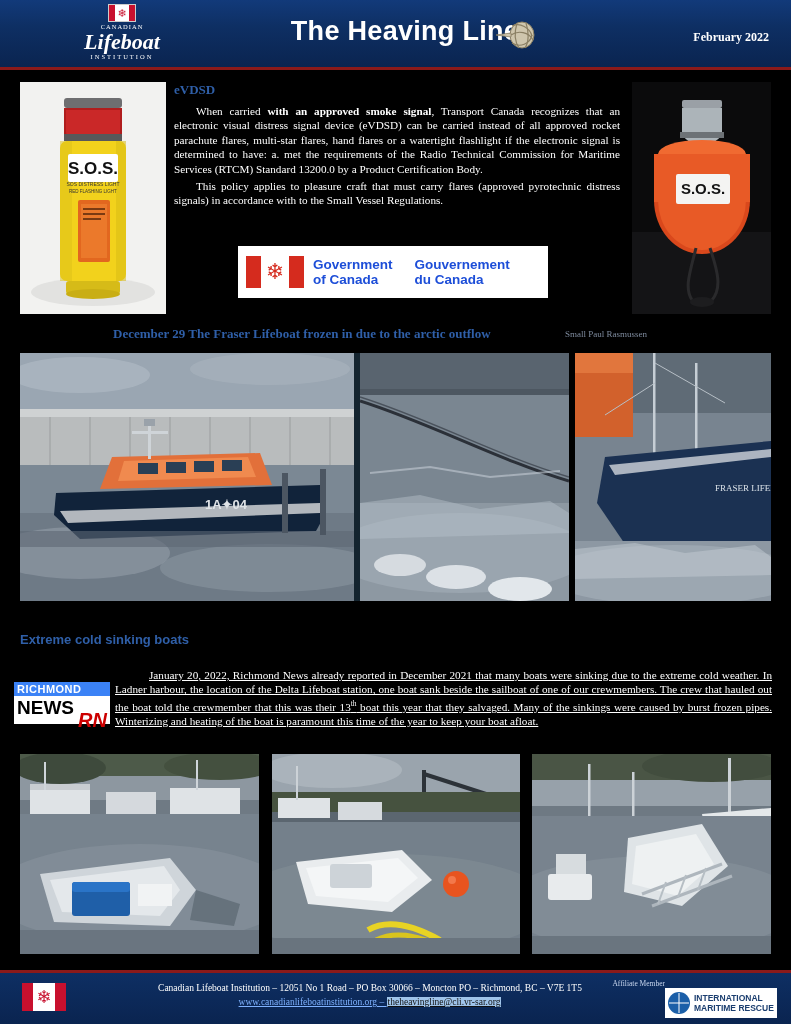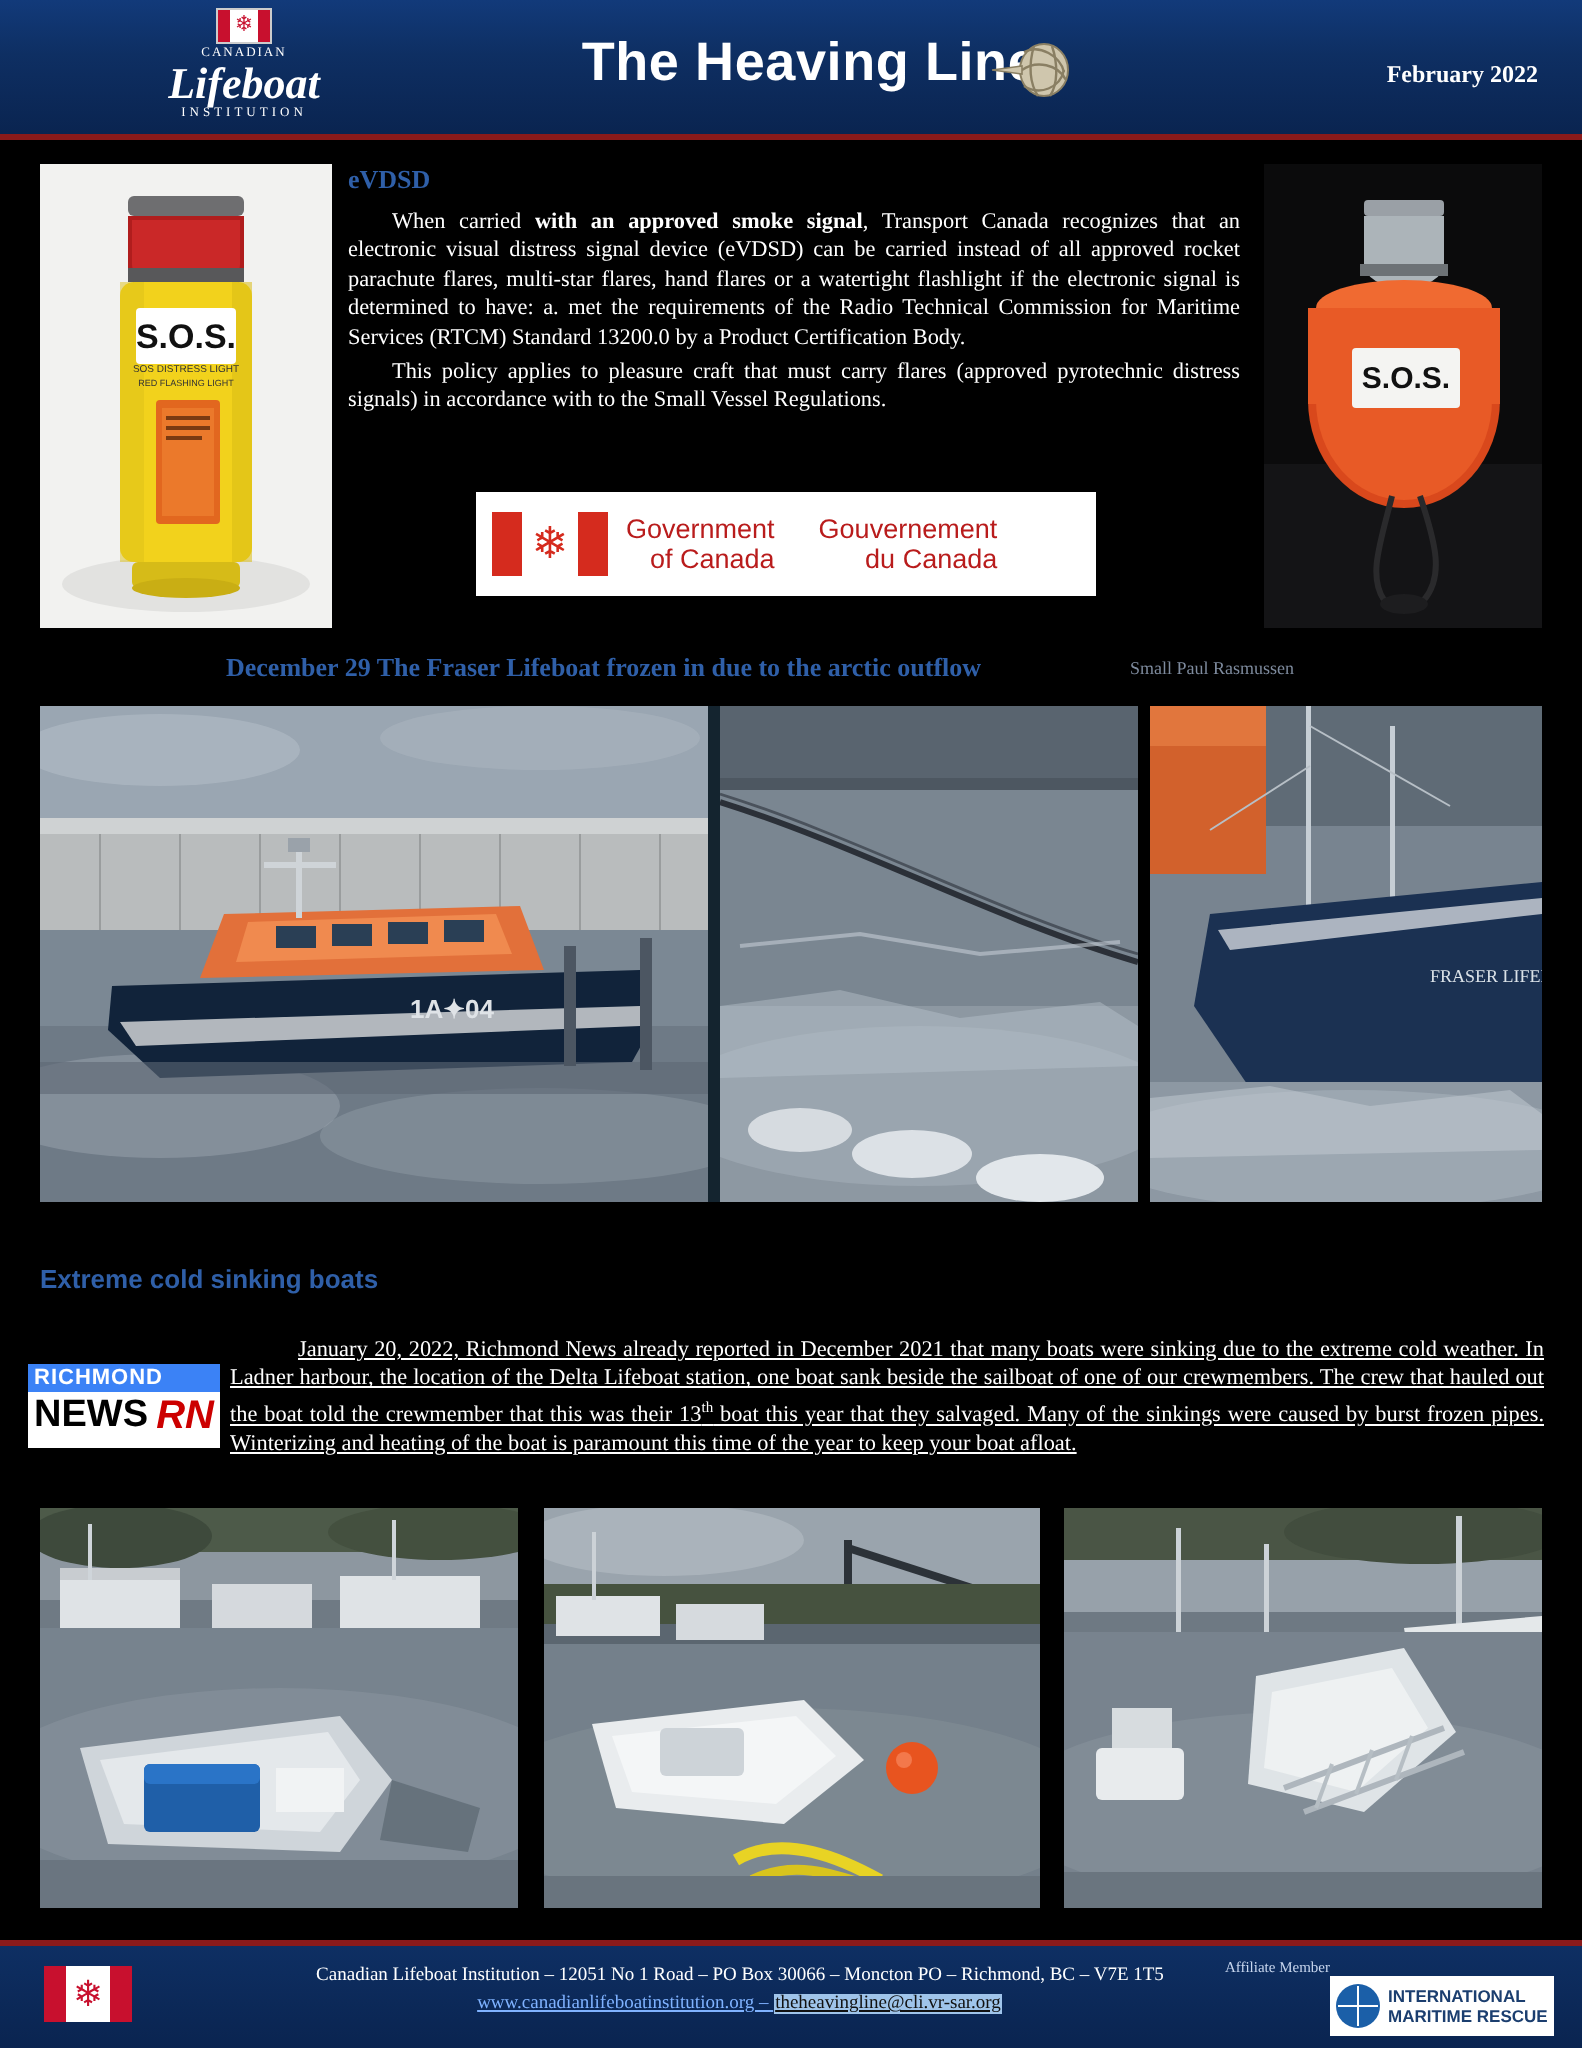--- a/index.html
+++ b/index.html
@@ -181,25 +181,24 @@
   }
   .goc-flag:before { left: 0; }
   .goc-flag:after { right: 0; }
   .goc-flag span {
     position: absolute; left: 50%; top: 50%; transform: translate(-50%,-50%);
     color: #d52b1e; font-size: 22px; line-height: 22px;
   }
   .goc-txt {
     font-family: "Liberation Sans", sans-serif;
     font-size: 13.5px;
-    font-weight: normal;
-    color: #b91c1c;
+    font-weight: bold;
+    color: #1d4ed8;
     line-height: 15px;
     margin-right: 22px;
-    text-align: right;
   }
 
   
   .fraser-caption {
     position: absolute;
     left: 113px; top: 256px;
     color: #2f5fa8;
     font-size: 13px;
     font-weight: bold;
     font-family: "Liberation Serif", serif;
@@ -244,21 +243,21 @@
     position: relative;
     color: #000000;
     font-family: "Liberation Sans", sans-serif;
     font-size: 19px;
     font-weight: bold;
     line-height: 24px;
     padding-left: 3px;
   }
   .rn-logo .rn-mark {
     position: absolute;
-    right: 3px; top: 0px;
+    right: 3px; top: 12px;
     color: #cc0000;
     font-size: 20px;
     font-weight: bold;
     font-style: italic;
   }
   .cold-text {
     position: absolute;
     left: 115px; top: 598px;
     width: 657px;
     color: #ffffff;

